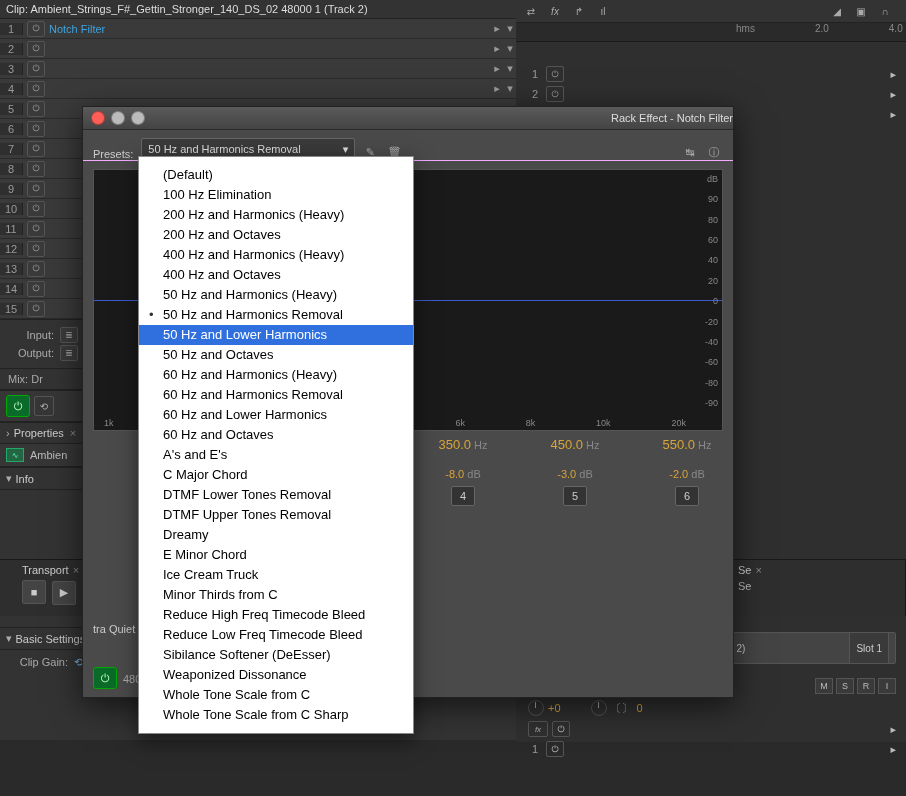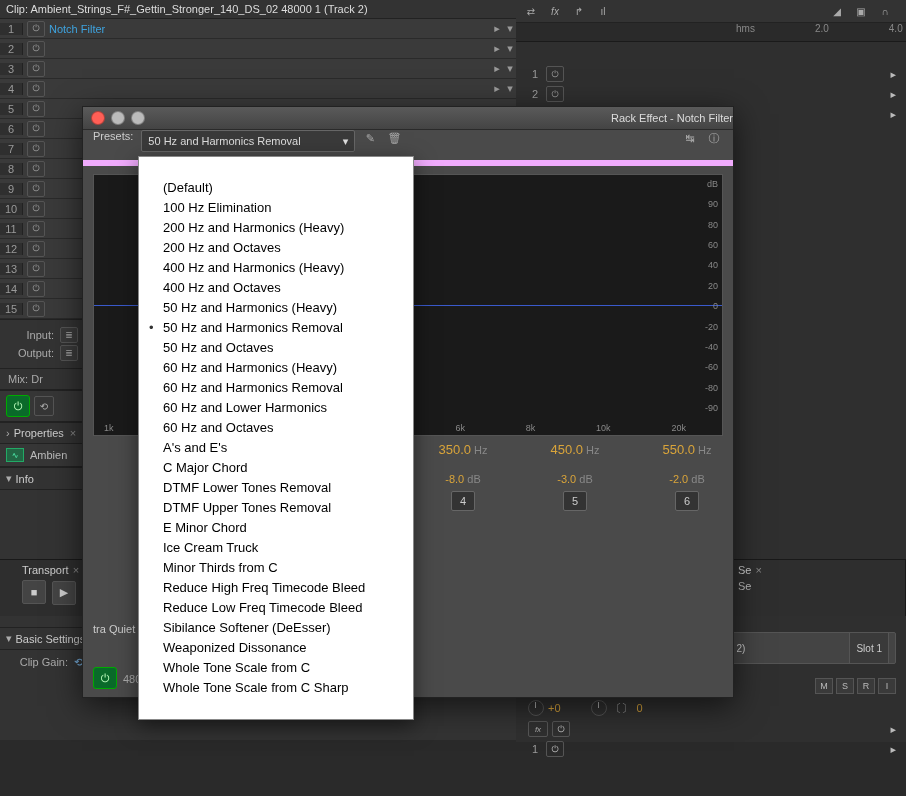--- a/index.html
+++ b/index.html
@@ -69,42 +69,42 @@
 
   
   .modal{position:absolute;left:82px;top:106px;width:650px;height:590px;background:#4a4a4a;border:1px solid #222;box-shadow:0 8px 30px rgba(0,0,0,.6);z-index:50}
   .modal .titlebar{height:22px;background:linear-gradient(#5a5a5a,#444);border-bottom:1px solid #2a2a2a;display:flex;align-items:center;position:relative}
   .modal .traffic{position:absolute;left:8px;top:4px;display:flex}
   .modal .dot{width:12px;height:12px;border-radius:50%;margin-right:6px;border:1px solid rgba(0,0,0,.3)}
   .modal .dot.red{background:#ff5f56}
   .modal .dot.yel{background:#bbb}
   .modal .dot.grn{background:#bbb}
   .modal .titlebar .t{flex:1;text-align:right;color:#ddd}
-  .modal .preset-row{display:flex;align-items:flex-start;height:30px;padding:0 10px;border-bottom:6px solid #f0abfc}
+  .modal .preset-row{display:flex;align-items:flex-end;height:30px;padding:0 10px;border-bottom:1px solid #f0abfc}
   .modal .preset-row .lab{color:#ccc;margin-right:8px}
   .modal .preset-sel{height:20px;width:200px;background:#3a3a3a;border:1px solid #666;border-radius:2px;color:#ddd;padding:0 6px;display:flex;align-items:center;justify-content:space-between}
   .modal .ico{width:18px;height:16px;display:flex;align-items:center;justify-content:center;color:#aaa;margin-left:6px}
   .modal .spacer{flex:1}
   .modal .graph-wrap{position:relative;margin:8px 10px 0 10px;height:260px;background:#1a1a1a;border:1px solid #555;overflow:hidden}
   .modal .graph-wrap .line0{position:absolute;left:0;right:0;top:50%;height:1px;background:#3a5acc}
   .modal .graph-wrap .db{position:absolute;right:4px;top:4px;bottom:22px;width:28px;color:#888;font-size:9px;display:flex;flex-direction:column;justify-content:space-between;text-align:right}
   .modal .graph-wrap .hz{position:absolute;left:10px;right:36px;bottom:2px;color:#888;font-size:9px;display:flex;justify-content:space-between}
   .modal .knobs{display:flex;padding:6px 10px 0 10px;justify-content:flex-end;gap:40px}
   .modal .kcol{width:72px;text-align:center}
   .modal .kcol .hzv{color:#d9a43a;font-size:13px}
   .modal .kcol .unit{color:#888}
   .modal .kcol .under{color:#d9a43a;margin-top:16px;white-space:nowrap}
   .modal .kcol .btn{margin:6px auto 0 auto;width:22px;height:18px;background:#333;border:1px solid #666;color:#ccc;border-radius:2px;line-height:18px}
   .modal .foot{position:absolute;left:10px;right:10px;bottom:56px;display:flex;align-items:center;height:24px;color:#ccc}
   .modal .foot .chk{width:12px;height:12px;border:1px solid #777;margin-right:5px}
   .modal .foot input{background:#333;border:1px solid #555;color:#888;width:40px;height:16px;font-size:10px;padding:0 3px;margin-left:5px}
   .modal .pwrfoot{position:absolute;left:10px;bottom:8px;width:22px;height:20px;border:1px solid #0a0;border-radius:3px;background:#0a6a2a;display:flex;align-items:center;justify-content:center;color:#bfffbf}
 
   
-  .dropdown{position:absolute;left:138px;top:156px;width:274px;background:#fff;border:1px solid #888;box-shadow:0 6px 20px rgba(0,0,0,.5);z-index:60;padding:21px 0}
+  .dropdown{position:absolute;left:138px;top:156px;width:274px;background:#fff;border:1px solid #888;box-shadow:0 6px 20px rgba(0,0,0,.5);z-index:60;padding:8px 0}
   .dropdown .item{padding:1px 12px 1px 24px;color:#000;font-size:13px;line-height:18px;cursor:default}
   .dropdown .item.sel{background:#2f6fde;color:#fff}
   .dropdown .item.cur::before{content:"•";position:absolute;margin-left:-14px;color:#333}
 </style>
 </head>
 <body>
 
 <div class="app">
 
   <div class="col-left">
@@ -465,29 +465,31 @@
 
   <div class="dropdown" id="preset-dropdown">
       <div class="item">(Default)</div>
       <div class="item">100 Hz Elimination</div>
       <div class="item">200 Hz and Harmonics (Heavy)</div>
       <div class="item">200 Hz and Octaves</div>
       <div class="item">400 Hz and Harmonics (Heavy)</div>
       <div class="item">400 Hz and Octaves</div>
       <div class="item">50 Hz and Harmonics (Heavy)</div>
       <div class="item cur">50 Hz and Harmonics Removal</div>
+      <div class="item sel">50 Hz and Lower Harmonics</div>
       <div class="item">50 Hz and Octaves</div>
       <div class="item">60 Hz and Harmonics (Heavy)</div>
       <div class="item">60 Hz and Harmonics Removal</div>
       <div class="item">60 Hz and Lower Harmonics</div>
       <div class="item">60 Hz and Octaves</div>
       <div class="item">A's and E's</div>
       <div class="item">C Major Chord</div>
       <div class="item">DTMF Lower Tones Removal</div>
       <div class="item">DTMF Upper Tones Removal</div>
+      <div class="item">Dreamy</div>
       <div class="item">E Minor Chord</div>
       <div class="item">Ice Cream Truck</div>
       <div class="item">Minor Thirds from C</div>
       <div class="item">Reduce High Freq Timecode Bleed</div>
       <div class="item">Reduce Low Freq Timecode Bleed</div>
       <div class="item">Sibilance Softener (DeEsser)</div>
       <div class="item">Weaponized Dissonance</div>
       <div class="item">Whole Tone Scale from C</div>
       <div class="item">Whole Tone Scale from C Sharp</div>
     </div>

